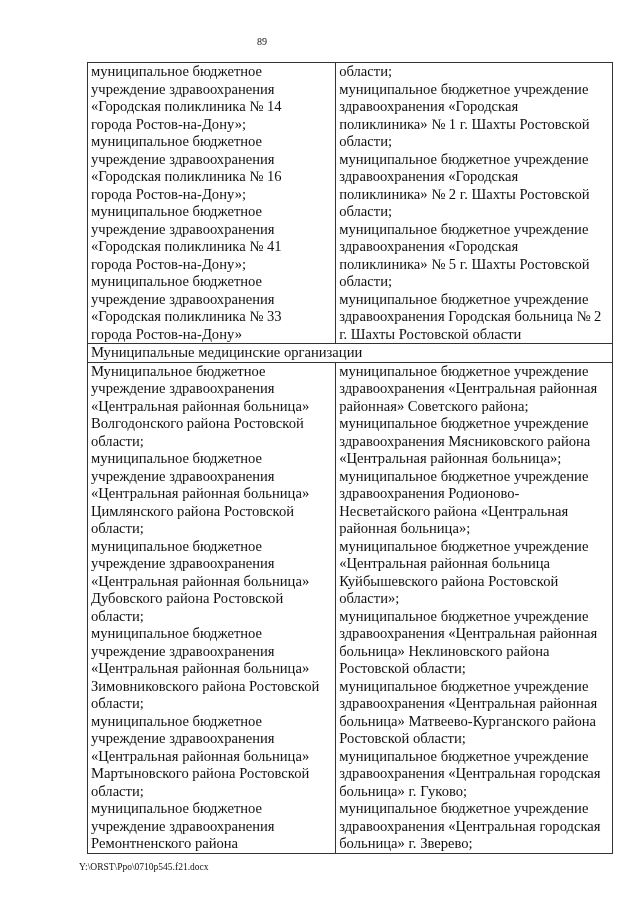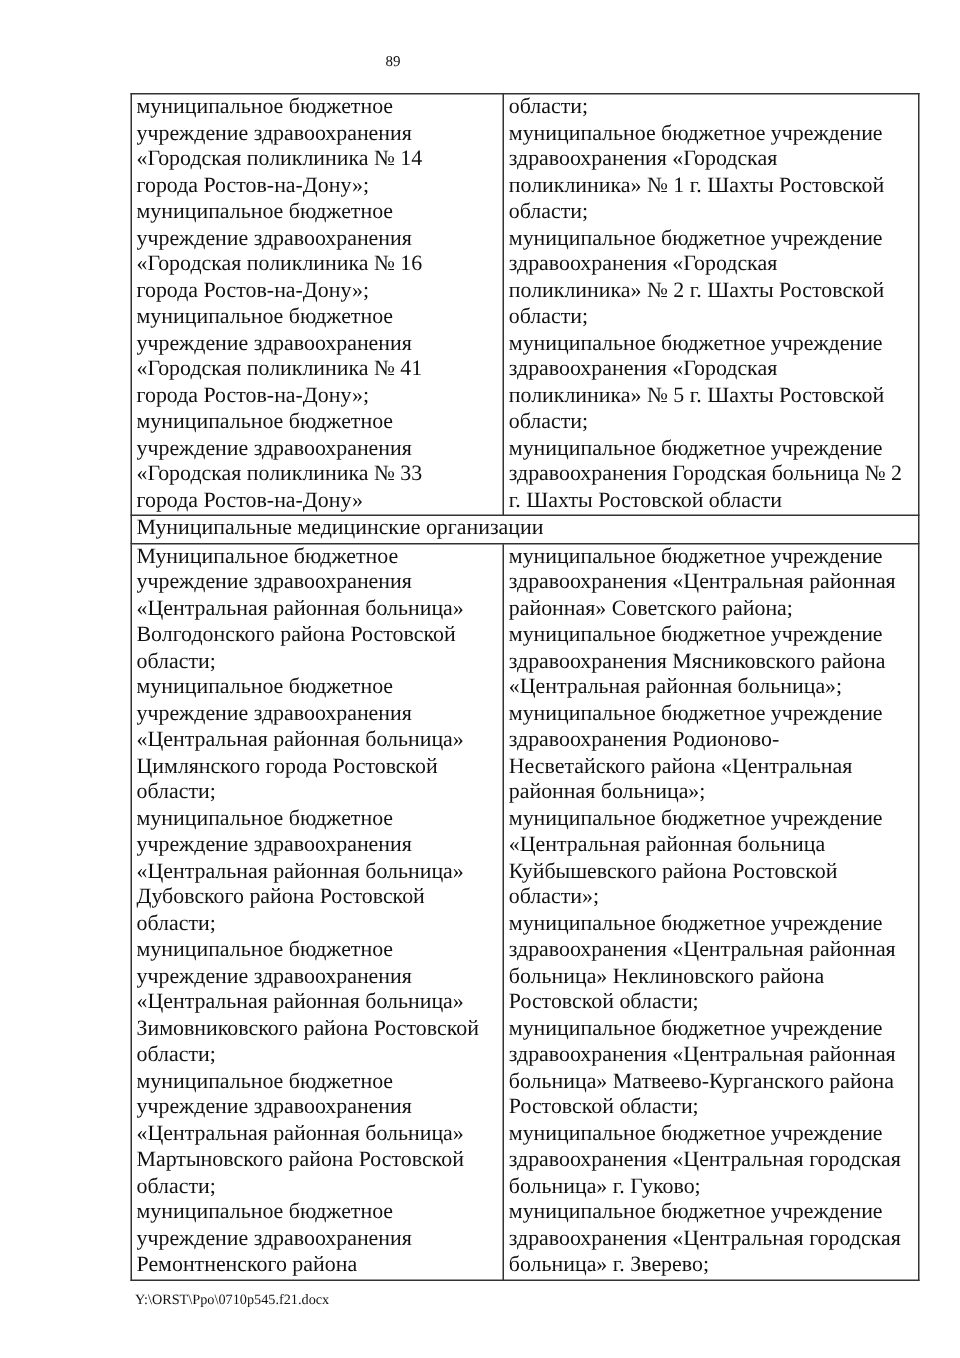--- a/index.html
+++ b/index.html
@@ -8,21 +8,21 @@
   .page-number { position: absolute; top: 36px; left: 0; width: 524px; text-align: center;
                  font-size: 10px; }
   .doc-table { position: absolute; left: 87px; top: 62px; width: 526px;
                border-collapse: collapse; table-layout: fixed; }
   .doc-table td { border: 1px solid #333; vertical-align: top; padding: 0 3px;
                   font-size: 14.6px; line-height: 17.5px; margin-top: 44px; }
   .col-left { width: 243px; }
   .col-right { width: 271px; }
   .section-header { }
   .line { display: block; white-space: nowrap; }
-  .footer-path { position: absolute; top: 862px; left: 90px; font-size: 9.5px; }
+  .footer-path { position: absolute; top: 862px; left: 79px; font-size: 9.5px; }
 </style>
 </head>
 <body>
 
 <div class="page-number">89</div>
 
 <table class="doc-table">
   <colgroup>
     <col class="col-left">
     <col class="col-right">
@@ -72,21 +72,21 @@
   <tr>
     <td>
           <span class="line">Муниципальное бюджетное</span>
           <span class="line">учреждение здравоохранения</span>
           <span class="line">«Центральная районная больница»</span>
           <span class="line">Волгодонского района Ростовской</span>
           <span class="line">области;</span>
           <span class="line">муниципальное бюджетное</span>
           <span class="line">учреждение здравоохранения</span>
           <span class="line">«Центральная районная больница»</span>
-          <span class="line">Цимлянского города Ростовской</span>
+          <span class="line">Цимлянского района Ростовской</span>
           <span class="line">области;</span>
           <span class="line">муниципальное бюджетное</span>
           <span class="line">учреждение здравоохранения</span>
           <span class="line">«Центральная районная больница»</span>
           <span class="line">Дубовского района Ростовской</span>
           <span class="line">области;</span>
           <span class="line">муниципальное бюджетное</span>
           <span class="line">учреждение здравоохранения</span>
           <span class="line">«Центральная районная больница»</span>
           <span class="line">Зимовниковского района Ростовской</span>

